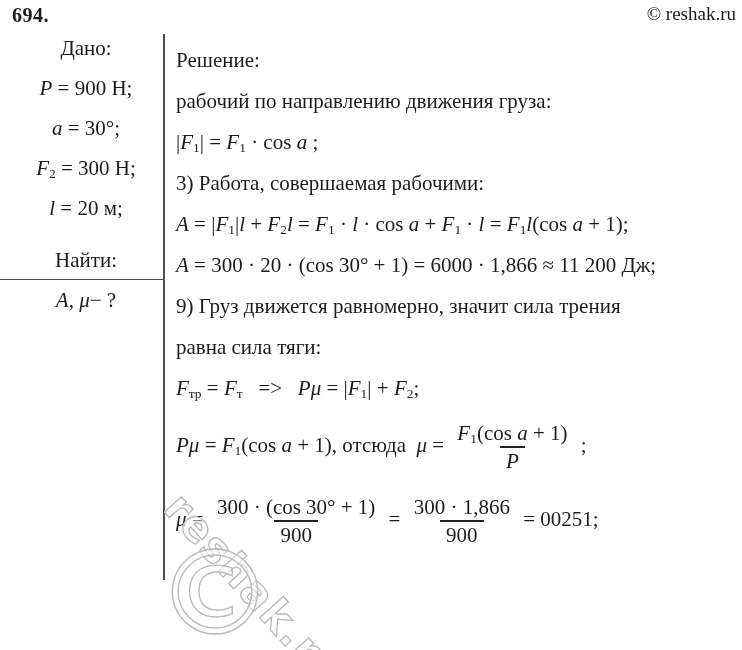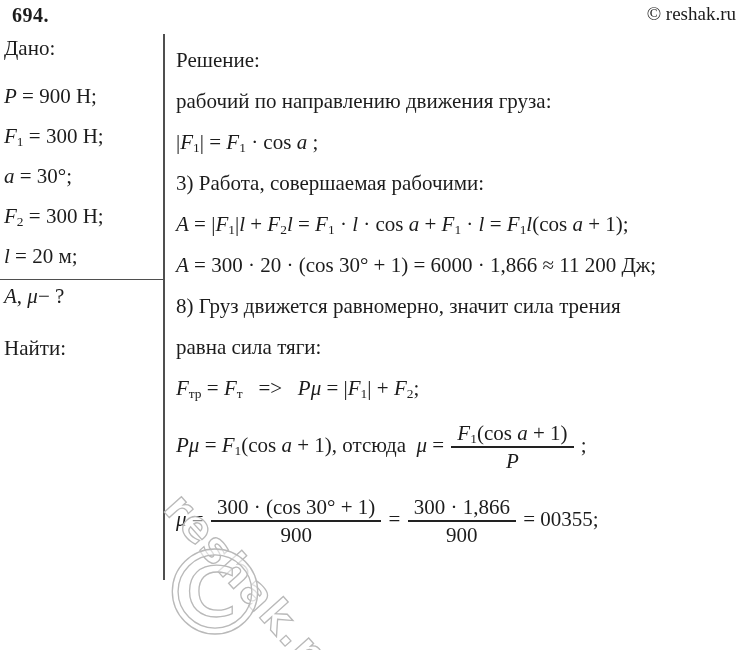--- a/index.html
+++ b/index.html
@@ -12,41 +12,41 @@
   sub{font-size:0.64em;vertical-align:-0.22em;line-height:0;}
   #problem-number{
     position:absolute;left:12px;top:4px;
     font-size:20px;font-weight:bold;letter-spacing:0.5px;
   }
   #copyright{
     position:absolute;right:6px;top:3px;font-size:19px;
   }
   
   #given{
-    position:absolute;left:4px;top:28px;width:148px;z-index:1;
+    position:absolute;left:12px;top:28px;width:148px;z-index:1;text-align:center;
   }
   .grow{height:40px;line-height:40px;font-size:21px;white-space:pre;}
-  .grow.first{margin-top:8px;}
+  .grow.first{}
   #h-divider{
     position:absolute;left:0;top:279px;width:163px;height:0;
     border-top:1.6px solid #4f4f4f;z-index:1;
   }
   #v-divider{
     position:absolute;left:163px;top:34px;width:1.6px;height:546px;
     background:#4f4f4f;z-index:1;
   }
   
   #solution{
     position:absolute;left:176px;top:40px;width:566px;z-index:1;
   }
   .sline{height:41px;line-height:41px;font-size:21px;white-space:pre;}
   .frac-line{height:72px;line-height:72px;}
   .frac-line.tall{height:76px;line-height:76px;}
   .frac{
-    display:inline-flex;flex-direction:column;
+    display:inline-flex;flex-direction:column;align-items:center;
     vertical-align:middle;line-height:1.25;margin:0 2px;text-align:center;
   }
   .frac .num,.frac .den{display:block;padding:0 6px;white-space:pre;}
   .frac .den{border-top:2px solid #222;}
   #answer{
     position:absolute;left:12px;top:612px;height:40px;line-height:40px;
     font-size:21px;white-space:pre;z-index:1;
   }
   
   #watermark{
@@ -69,43 +69,42 @@
 </style>
 </head>
 <body>
 
 <div id="problem-number">694.</div>
 <div id="copyright">© reshak.ru</div>
 
 <div id="given">
   <div class="grow">Дано:</div>
   <div class="grow first"><span class="it">P</span><span> = 900 Н;</span></div>
-  <div class="grow"><span class="it">F</span><sub>1</sub><span> = 300 Н;</span></div>
   <div class="grow"><span class="it">a</span><span> = 30°;</span></div>
   <div class="grow"><span class="it">F</span><sub>2</sub><span> = 300 Н;</span></div>
   <div class="grow"><span class="it">l</span><span> = 20 м;</span></div>
+  <div class="grow" style="margin-top:12px;">Найти:</div>
   <div class="grow"><span class="it">A</span><span>, </span><span class="it">μ</span><span>− ?</span></div>
-  <div class="grow" style="margin-top:12px;">Найти:</div>
 </div>
 
 <div id="h-divider"></div>
 <div id="v-divider"></div>
 
 <div id="solution">
   <div class="sline">Решение:</div>
   <div class="sline">рабочий по направлению движения груза:</div>
   <div class="sline"><span>|</span><span class="it">F</span><sub>1</sub><span>| = </span><span class="it">F</span><sub>1</sub><span> · cos </span><span class="it">a</span><span> ;</span></div>
   <div class="sline">3) Работа, совершаемая рабочими:</div>
   <div class="sline"><span class="it">A</span><span> = |</span><span class="it">F</span><sub>1</sub><span>|</span><span class="it">l</span><span> + </span><span class="it">F</span><sub>2</sub><span class="it">l</span><span> = </span><span class="it">F</span><sub>1</sub><span> · </span><span class="it">l</span><span> · cos </span><span class="it">a</span><span> + </span><span class="it">F</span><sub>1</sub><span> · </span><span class="it">l</span><span> = </span><span class="it">F</span><sub>1</sub><span class="it">l</span><span>(cos </span><span class="it">a</span><span> + 1);</span></div>
   <div class="sline"><span class="it">A</span><span> = 300 · 20 · (cos 30° + 1) = 6000 · 1,866 ≈ 11&nbsp;200 Дж;</span></div>
-  <div class="sline">8) Груз движется равномерно, значит сила трения</div>
+  <div class="sline">9) Груз движется равномерно, значит сила трения</div>
   <div class="sline">равна сила тяги:</div>
   <div class="sline"><span class="it">F</span><sub>тр</sub><span> = </span><span class="it">F</span><sub>т</sub><span>   =&gt;   </span><span class="it">P</span><span class="it">μ</span><span> = |</span><span class="it">F</span><sub>1</sub><span>| + </span><span class="it">F</span><sub>2</sub><span>;</span></div>
   <div class="sline frac-line"><span class="it">P</span><span class="it">μ</span><span> = </span><span class="it">F</span><sub>1</sub><span>(cos </span><span class="it">a</span><span> + 1), отсюда  </span><span class="it">μ</span><span> = </span><span class="frac"><span class="num"><span class="it">F</span><sub>1</sub><span>(cos </span><span class="it">a</span><span> + 1)</span></span><span class="den"><span class="it">P</span></span></span><span> ;</span></div>
-  <div class="sline frac-line tall"><span class="it">μ</span><span> = </span><span class="frac"><span class="num"><span>300 · (cos 30° + 1)</span></span><span class="den"><span>900</span></span></span><span> = </span><span class="frac"><span class="num"><span>300 · 1,866</span></span><span class="den"><span>900</span></span></span><span> = 00355;</span></div>
+  <div class="sline frac-line tall"><span class="it">μ</span><span> = </span><span class="frac"><span class="num"><span>300 · (cos 30° + 1)</span></span><span class="den"><span>900</span></span></span><span> = </span><span class="frac"><span class="num"><span>300 · 1,866</span></span><span class="den"><span>900</span></span></span><span> = 00251;</span></div>
 </div>
 
 <div id="answer">
   
 </div>
 
 <div id="watermark">
   <span id="wm-text" class="wm">reshak.ru</span>
   <span id="wm-symbol" class="wm">©</span>
 </div>

